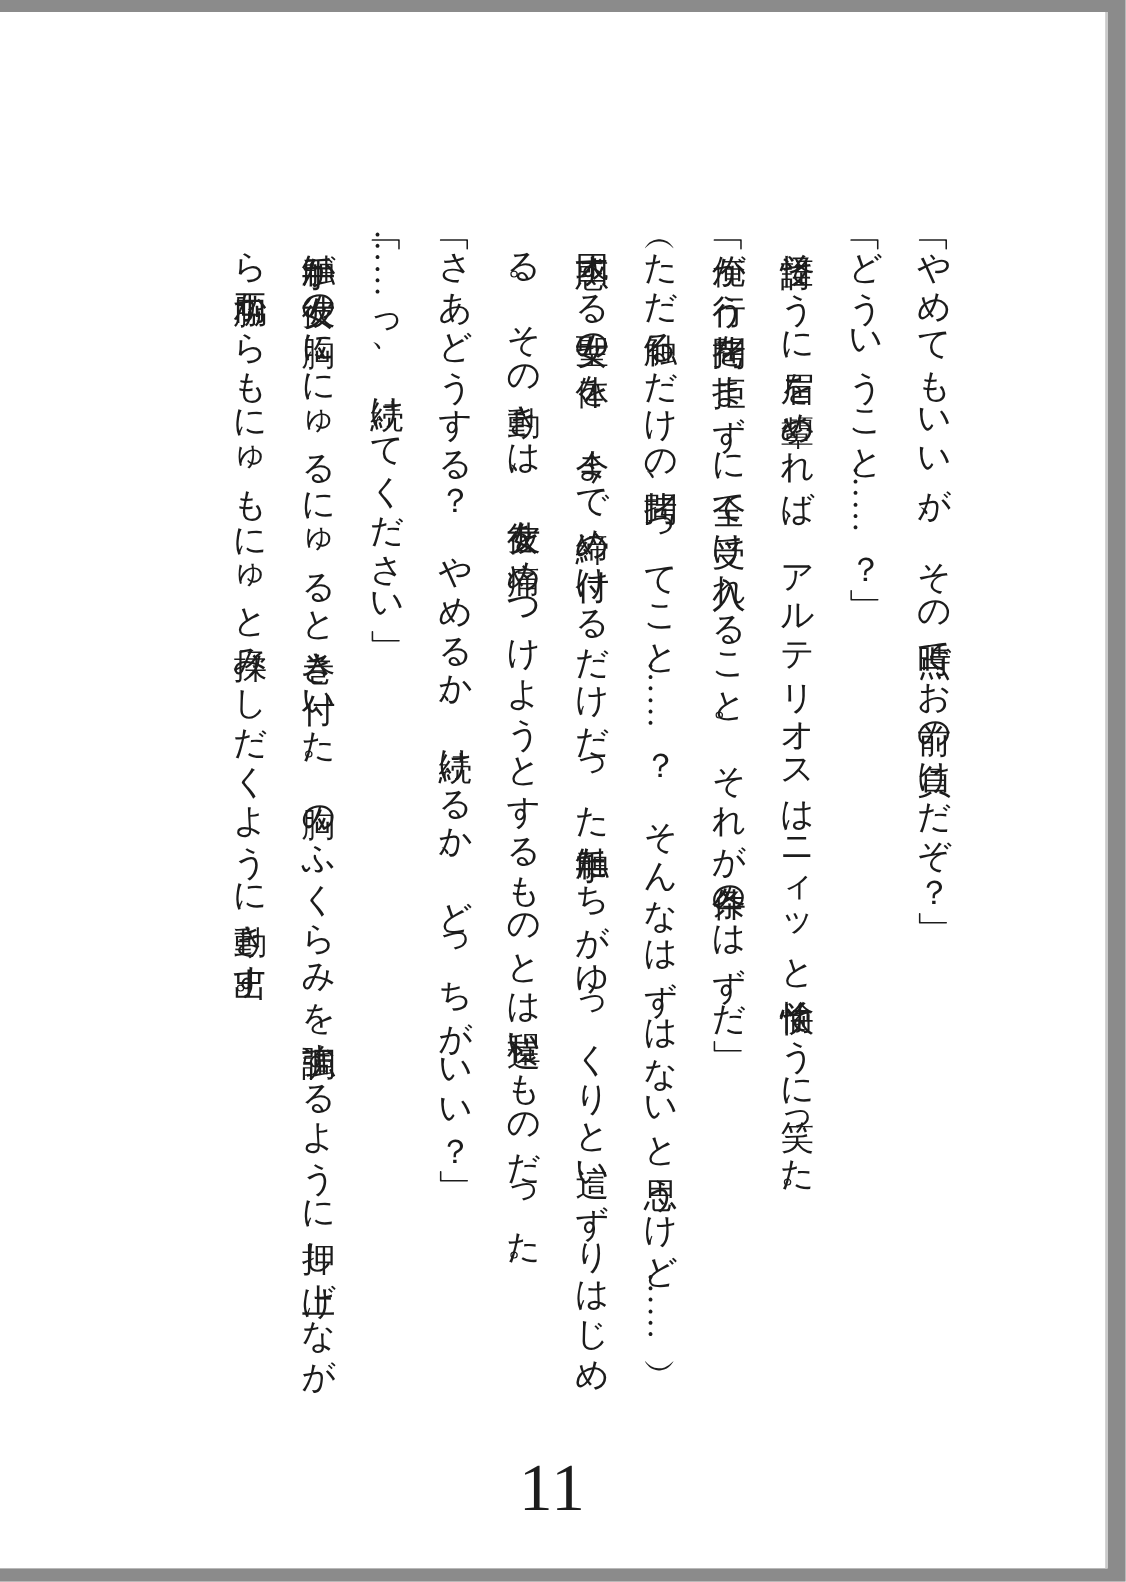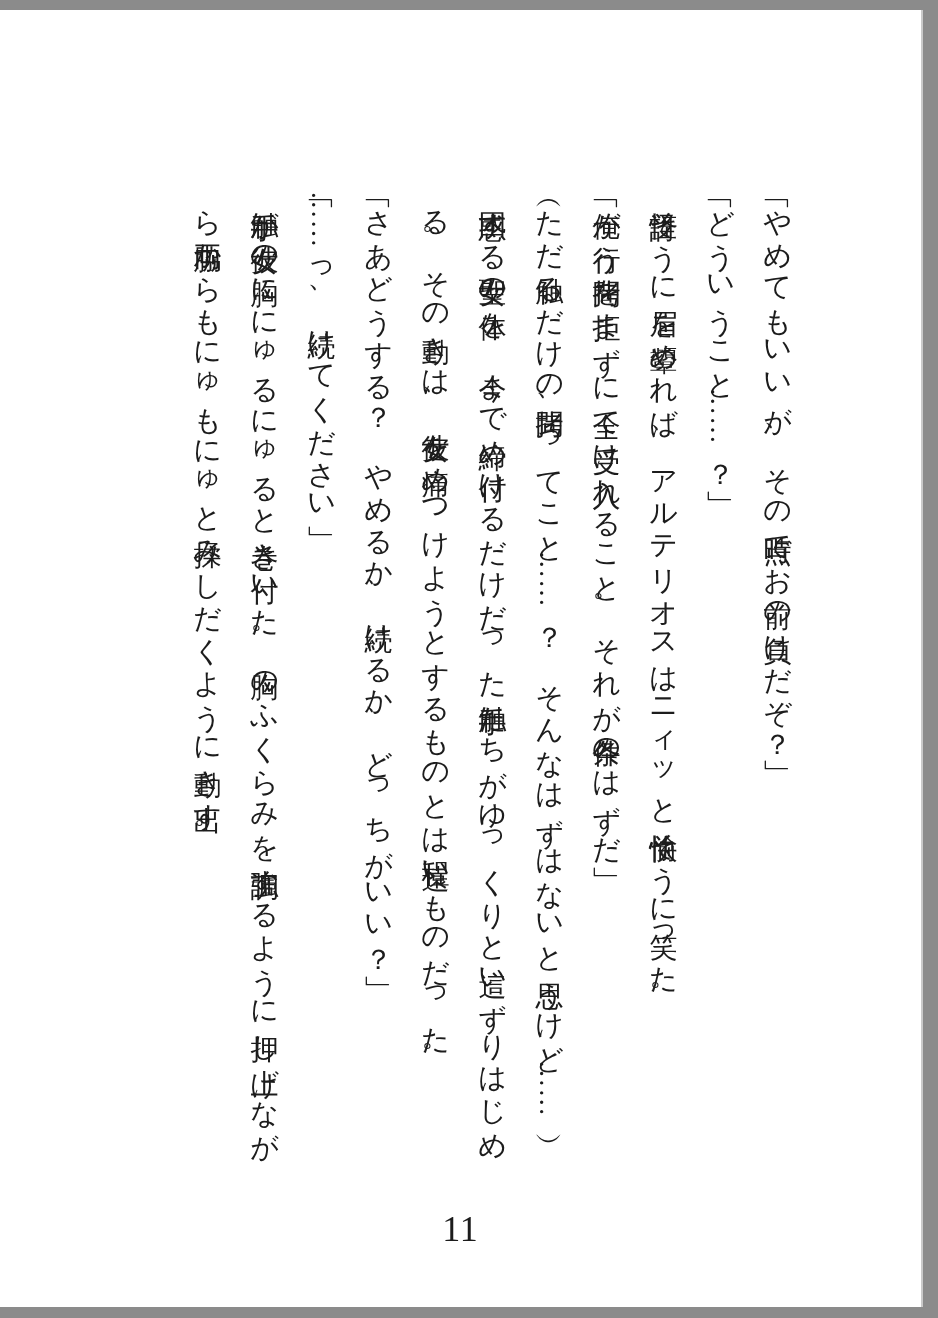--- a/index.html
+++ b/index.html
@@ -39,21 +39,21 @@
   .text-block p{
     margin:0;
     padding:0;
   }
   .page-number{
     position:absolute;
     top:1198px;
     left:0;
     width:100%;
     text-align:center;
-    font-size:36px;
+    font-size:56px;
     color:var(--ink);
     letter-spacing:1px;
   }
 </style>
 </head>
 <body>
 
 <div class="page">
 
   <div class="text-block">

